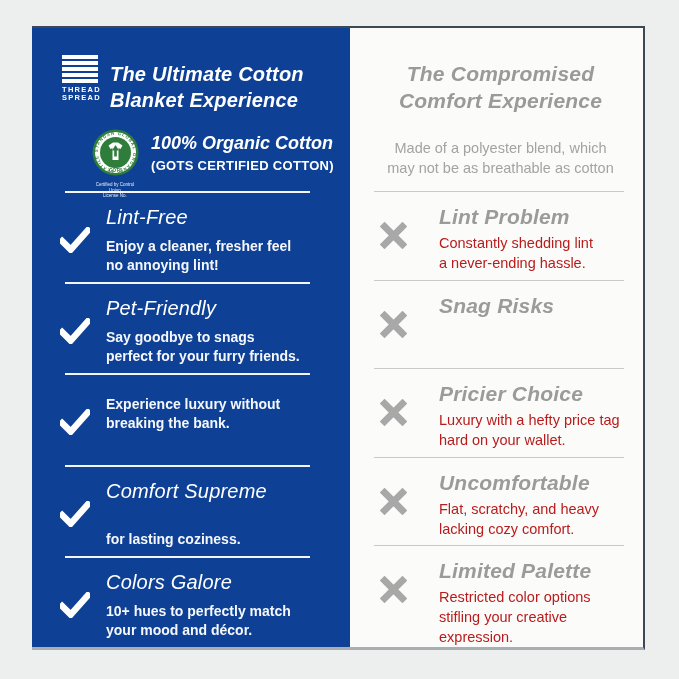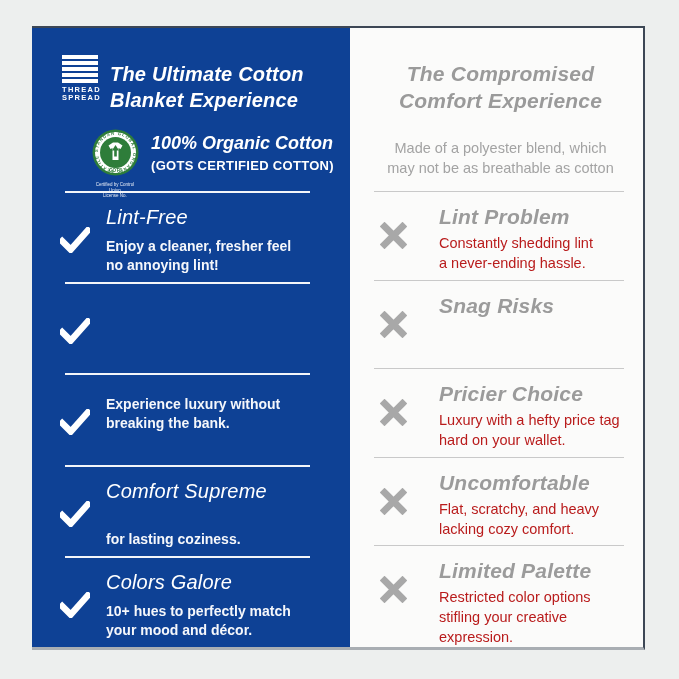--- a/index.html
+++ b/index.html
@@ -128,20 +128,27 @@
       </div>
     </div>
 
     <div class="divider-l"></div>
     <div class="row row-l">
       <div class="icon-col-l">
         <svg width="30" height="26" viewBox="0 0 28 24">
           <path d="M2 13 L10 21 L26 3" fill="none" stroke="#ffffff" stroke-width="6" stroke-linecap="square"></path>
         </svg>
       </div>
+      <div>
+        <div class="item-heading-l">Pet-Friendly</div>
+        <div class="item-body-l">
+          <span>Say goodbye to snags</span><br>
+          <span>perfect for your furry friends.</span>
+        </div>
+      </div>
     </div>
 
     <div class="divider-l"></div>
     <div class="row row-l">
       <div class="icon-col-l">
         <svg width="30" height="26" viewBox="0 0 28 24">
           <path d="M2 13 L10 21 L26 3" fill="none" stroke="#ffffff" stroke-width="6" stroke-linecap="square"></path>
         </svg>
       </div>
       <div>

